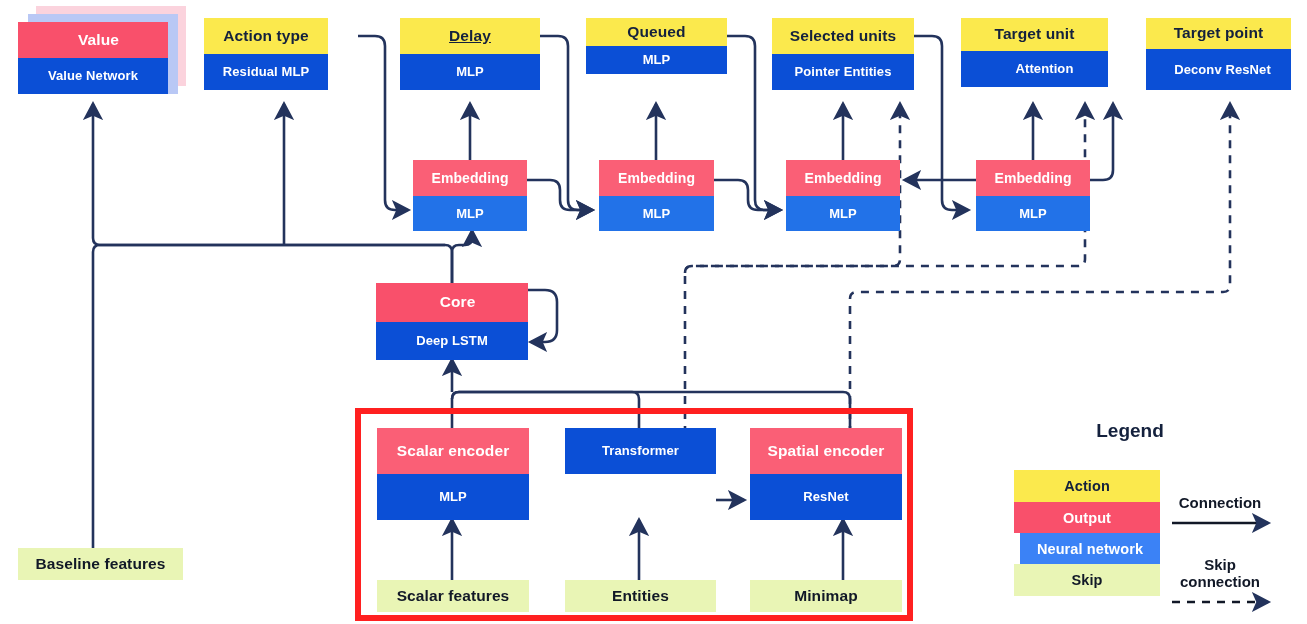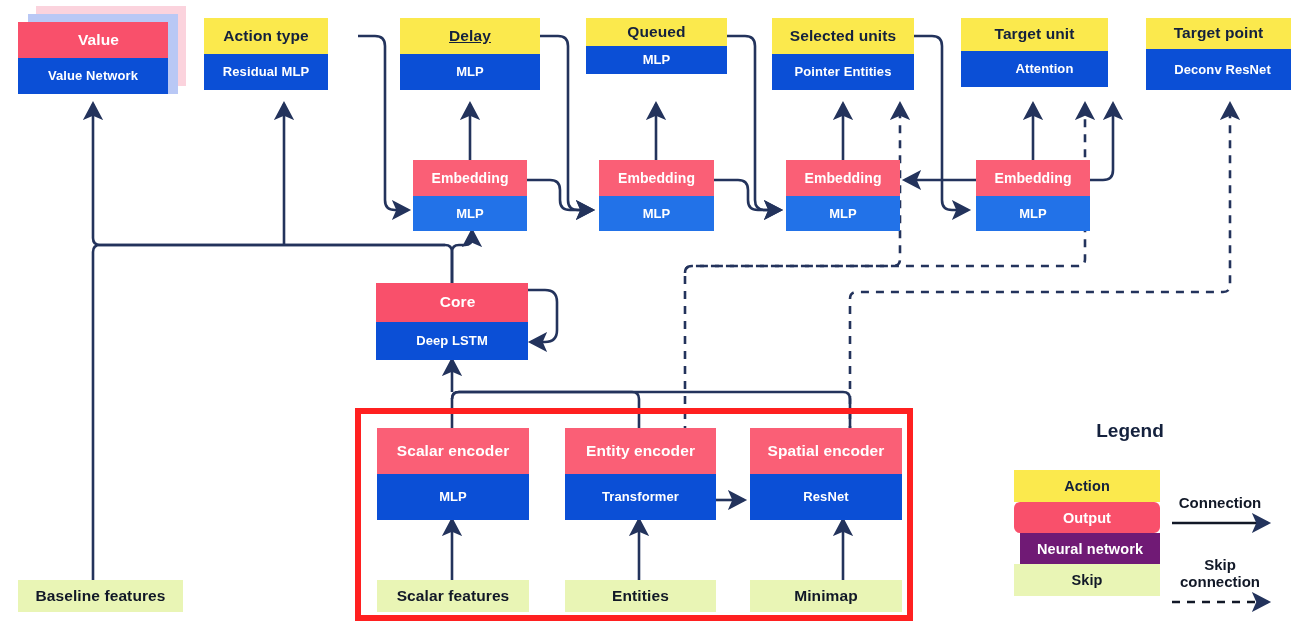--- a/index.html
+++ b/index.html
@@ -26,22 +26,22 @@
   .ghost .g2{position:absolute;background:#b9c8f5;}
 
   #red-frame{position:absolute;border:6px solid #ff2020;box-sizing:border-box;}
 
   #legend-title{position:absolute;font-size:19px;font-weight:700;color:#14213d;
                 text-align:center;}
   #legend-stack{position:absolute;display:flex;flex-direction:column;}
   #legend-stack div{display:flex;align-items:center;justify-content:center;
                     font-size:14.5px;font-weight:700;letter-spacing:.1px;}
   .lg-action{background:#fbe94d;color:#14213d;}
-  .lg-output{background:#f9506b;color:#fff;border-radius:6px;}
-  .lg-nn{background:#701a75;color:#fff;margin-left:6px;}
+  .lg-output{background:#f9506b;color:#fff;}
+  .lg-nn{background:#3b82f6;color:#fff;margin-left:6px;}
   .lg-input{background:#e9f5b5;color:#111827;}
   .lg-label{position:absolute;font-size:15px;font-weight:700;color:#111827;
             text-align:center;line-height:1.15;}
 </style>
 </head>
 <body>
 
 <div id="stage">
 
   <svg id="wires" viewBox="0 0 1307 624">
@@ -174,30 +174,29 @@
   </div>
 
   <div id="red-frame" style="left:355px;top:408px;width:558px;height:213px;"></div>
 
   <div class="node" style="left:377px;top:428px;width:152px;height:92px;">
     <div class="cap output2" style="height:46px;">Scalar encoder</div>
     <div class="body nn" style="height:46px;">MLP</div>
   </div>
 
   <div class="node" style="left:565px;top:428px;width:151px;height:92px;">
-    <div class="cap output2" style="height:46px;">Entity encoder</div>
     <div class="body nn" style="height:46px;">Transformer</div>
   </div>
 
   <div class="node" style="left:750px;top:428px;width:152px;height:92px;">
     <div class="cap output2" style="height:46px;">Spatial encoder</div>
     <div class="body nn" style="height:46px;">ResNet</div>
   </div>
 
-  <div class="input-box" style="left:18px;top:580px;width:165px;height:32px;">Baseline features</div>
+  <div class="input-box" style="left:18px;top:548px;width:165px;height:32px;">Baseline features</div>
 
   <div class="input-box" style="left:377px;top:580px;width:152px;height:32px;">Scalar features</div>
 
   <div class="input-box" style="left:565px;top:580px;width:151px;height:32px;">Entities</div>
 
   <div class="input-box" style="left:750px;top:580px;width:152px;height:32px;">Minimap</div>
 
   <div id="legend-title" style="left:1060px;top:420px;width:140px;">Legend</div>
 
   <div id="legend-stack" style="left:1014px;top:470px;width:146px;">

